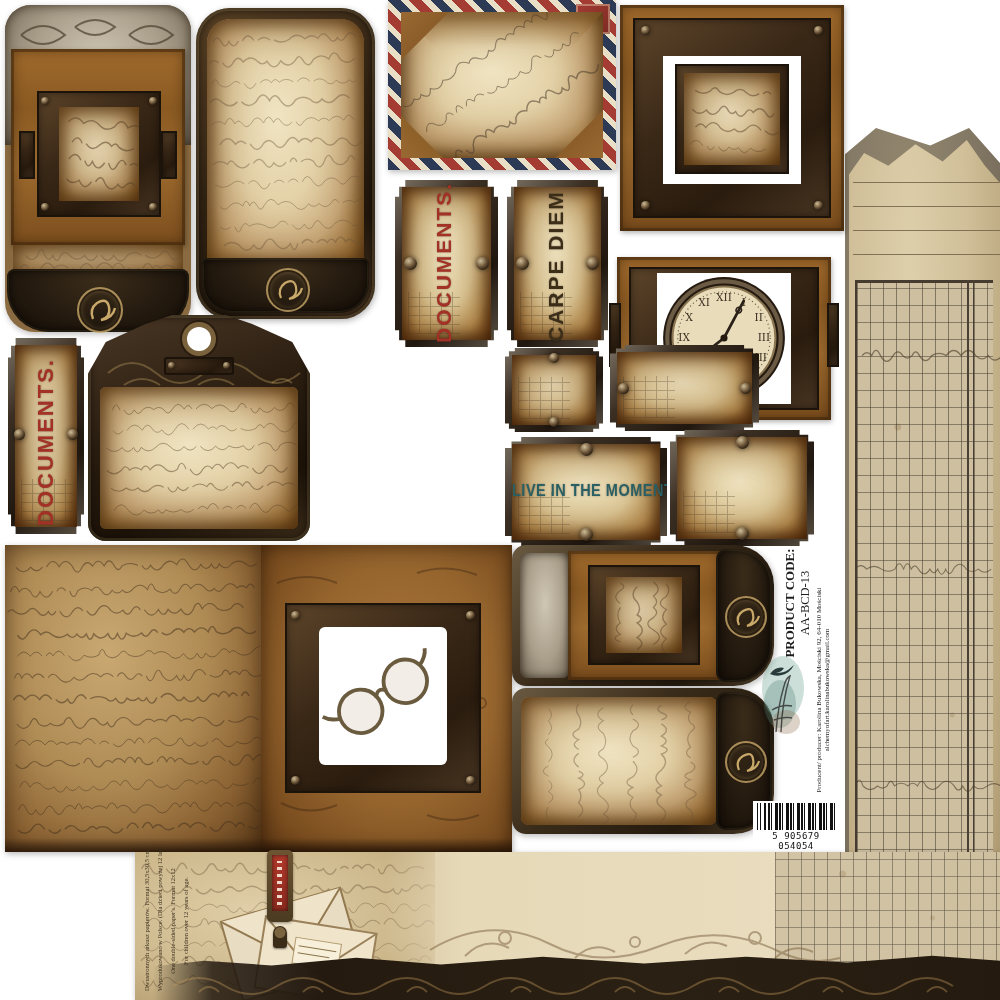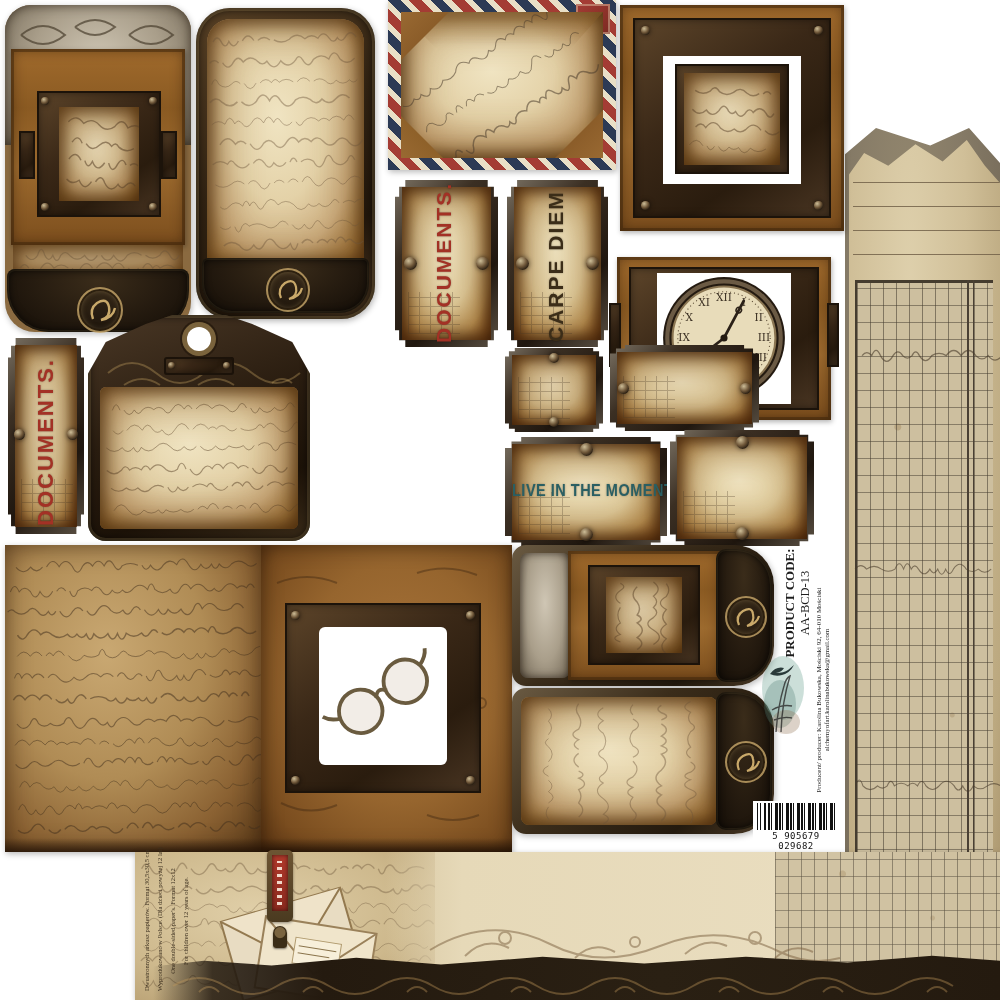--- a/index.html
+++ b/index.html
@@ -450,16 +450,16 @@
     <path d="M20,84 q2,-26 8,-46 q2,-8 6,-10 q-8,26 -9,56 M16,62 q10,-6 20,-4 M18,72 q10,-4 18,-2" fill="none" stroke="#2b2b2b" stroke-width="1.4" opacity=".8"></path>
   </svg>
 
   <div class="abs vrot tinytext" style="left:688px;top:681px;width:272px;height:18px;text-align:center;">
     <div style="font-size:7px;">Producent/ producer: Karolina Bukowska, Mościski 92, 64-010 Mościski</div>
     <div style="font-size:6.8px;">alchemyofart.karolinabukowska@gmail.com</div>
   </div>
 
   <div class="abs" style="left:753px;top:801px;width:86px;height:44px;background:#fff;">
     <div class="abs" style="left:4px;top:2px;width:78px;height:27px;background:repeating-linear-gradient(90deg,#111 0 1.5px,transparent 1.5px 3px,#111 3px 4px,transparent 4px 7px,#111 7px 9.5px,transparent 9.5px 11px);"></div>
-    <div class="abs" style="left:0;top:30px;width:86px;text-align:center;font-family:'DejaVu Sans Mono',monospace;font-size:9px;color:#111;letter-spacing:.5px;">5 905679 029682</div>
+    <div class="abs" style="left:0;top:30px;width:86px;text-align:center;font-family:'DejaVu Sans Mono',monospace;font-size:9px;color:#111;letter-spacing:.5px;">5 905679 054054</div>
   </div>
 
 </div>
 
 </body></html>

